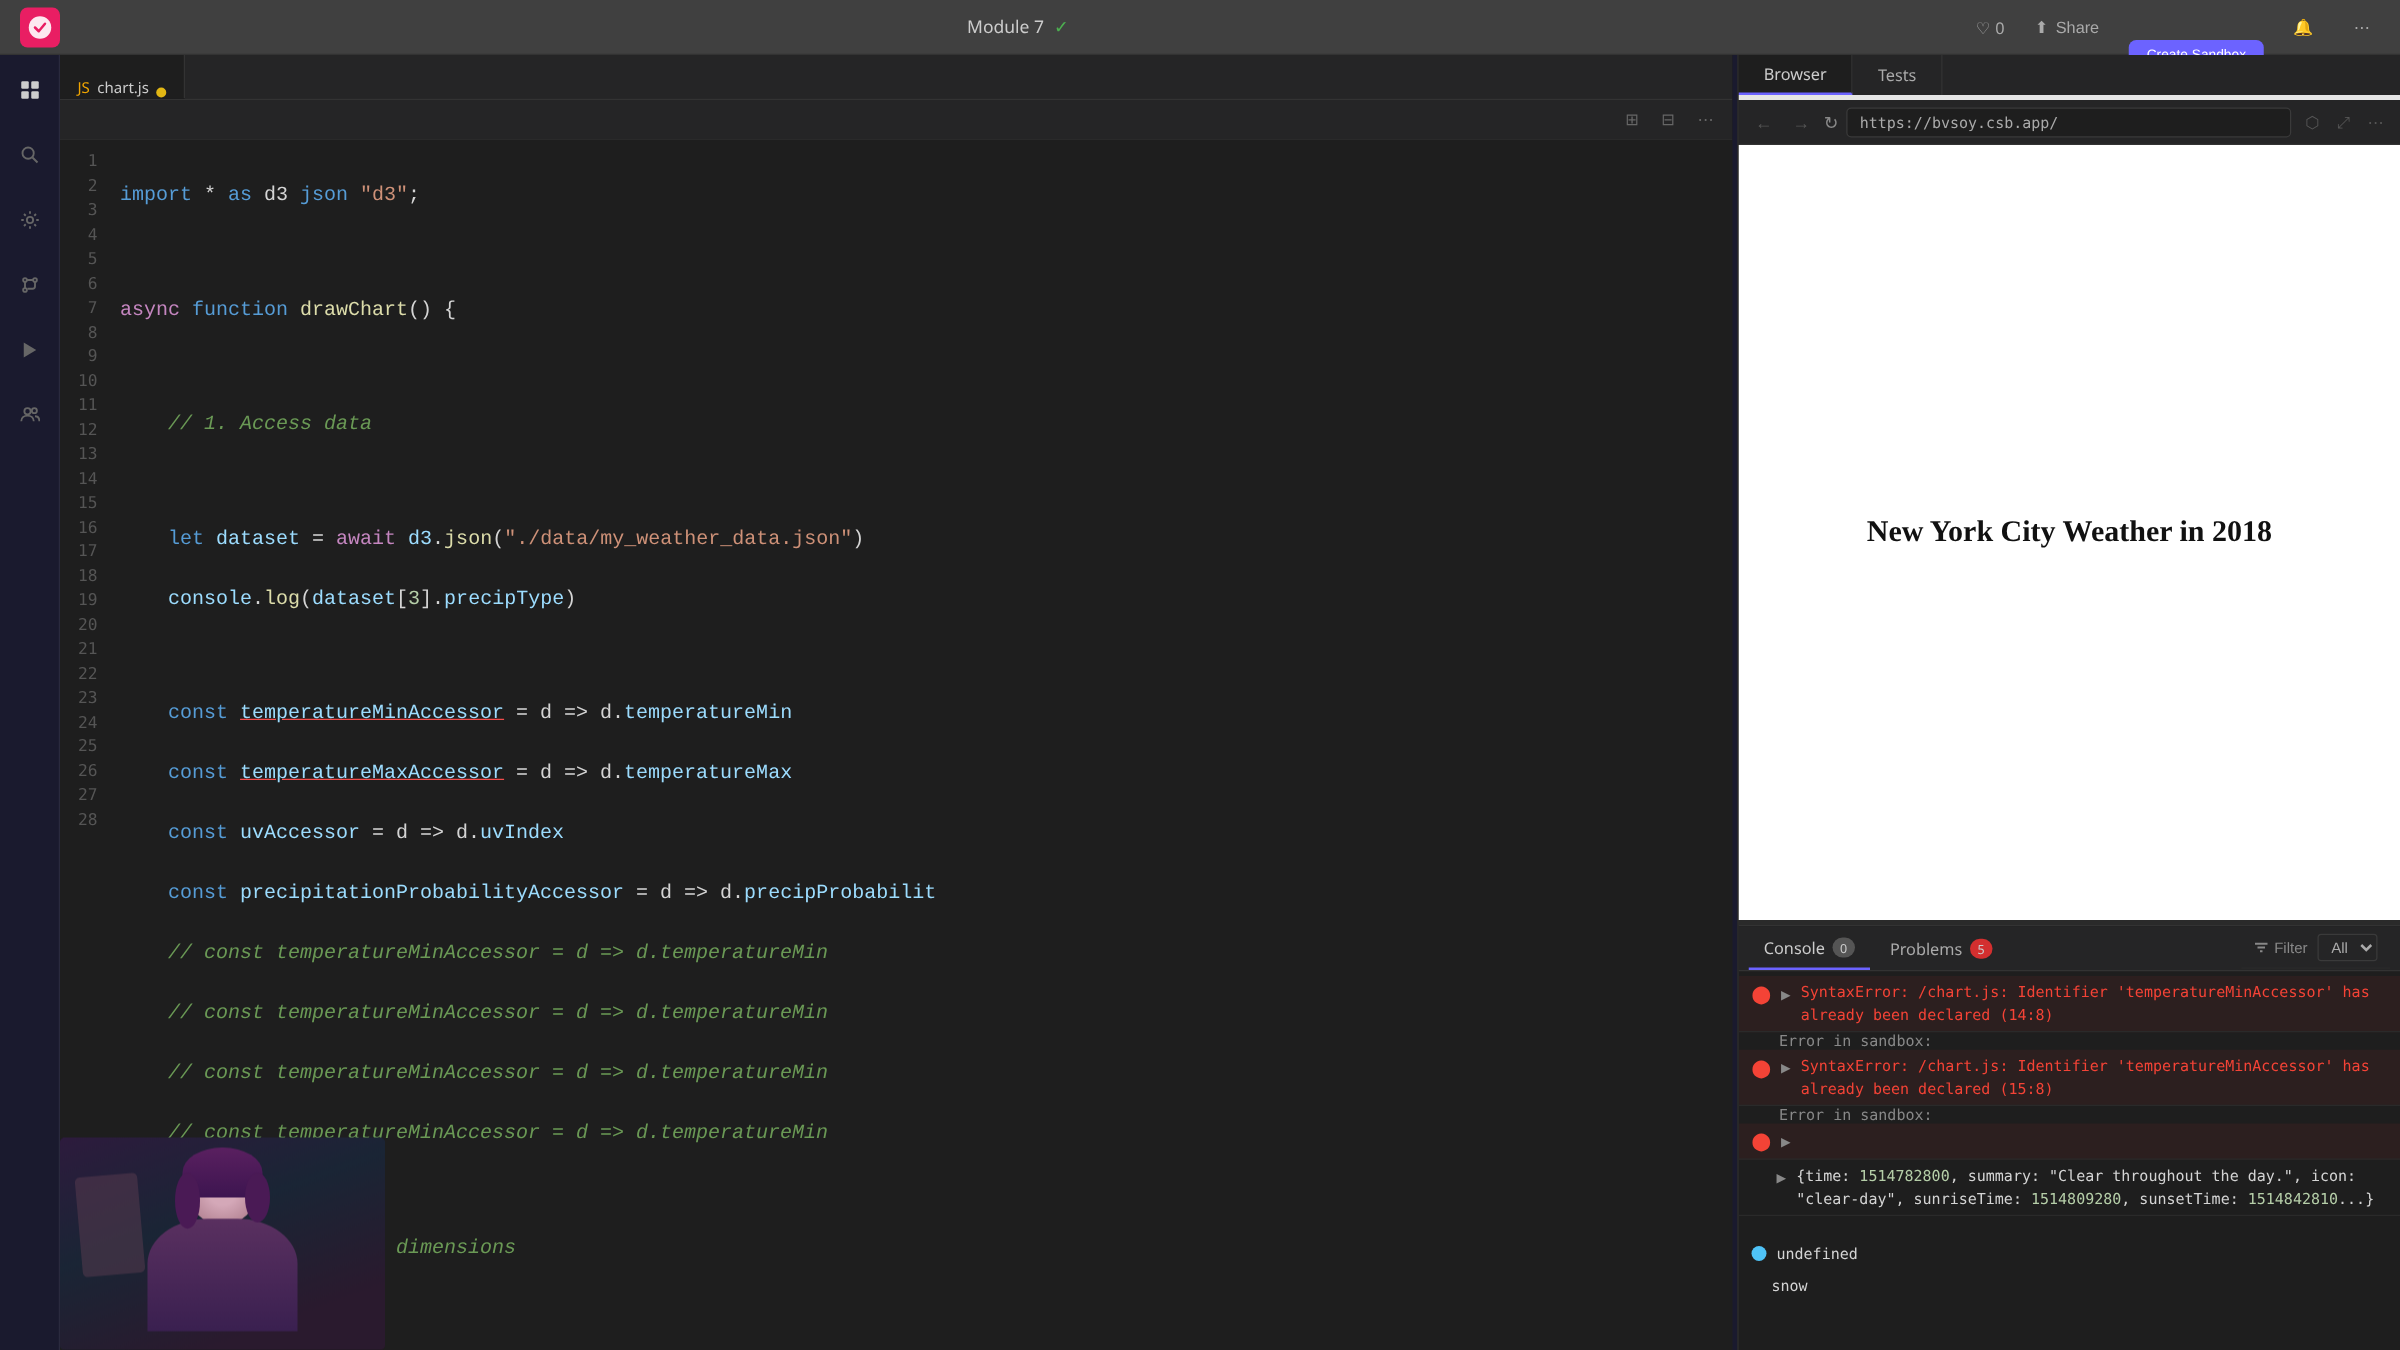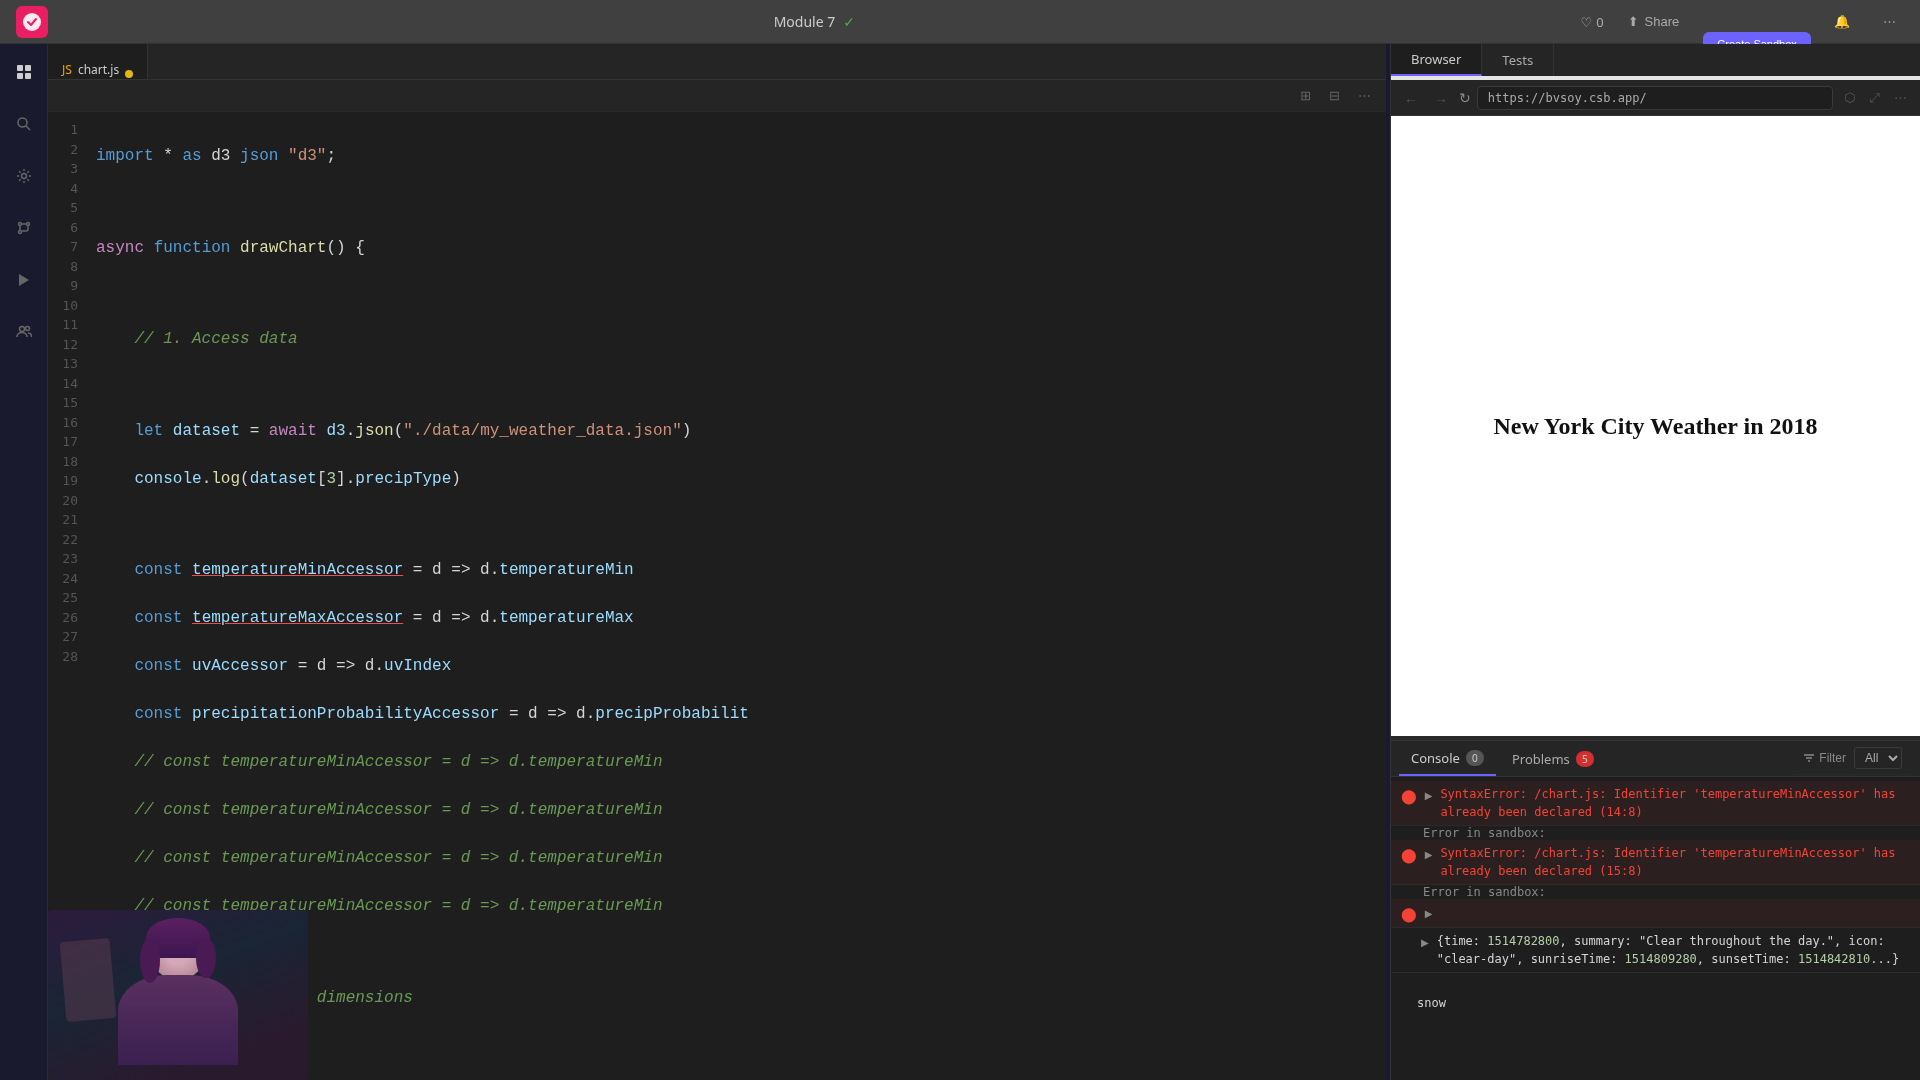--- a/index.html
+++ b/index.html
@@ -752,20 +752,24 @@
           <span class="expand-arrow">▶</span>
           <span class="console-text white">
             {<span class="blue">time</span>: <span style="color:#b5cea8">1514782800</span>, <span class="blue">summary</span>: <span class="orange">"Clear throughout the day."</span>, <span class="blue">icon</span>: <span class="orange">"clear-day"</span>, <span class="blue">sunriseTime</span>: <span style="color:#b5cea8">1514809280</span>, <span class="blue">sunsetTime</span>: <span style="color:#b5cea8">1514842810</span>...}
           </span>
         </div>
 
         <div style="padding: 2px 10px 2px 34px; font-size:11px; color:#888; font-family:monospace;">
           &nbsp;&nbsp;&nbsp;&nbsp;&nbsp;&nbsp;&nbsp;&nbsp;&nbsp;&nbsp;&nbsp;&nbsp;&nbsp;&nbsp;&nbsp;&nbsp;&nbsp;&nbsp;&nbsp;&nbsp;&nbsp;&nbsp;&nbsp;&nbsp;&nbsp;&nbsp;&nbsp;&nbsp;&nbsp;&nbsp;&nbsp;&nbsp;&nbsp;&nbsp;&nbsp;&nbsp;&nbsp;&nbsp;&nbsp;&nbsp;&nbsp;&nbsp;&nbsp;&nbsp;&nbsp;&nbsp;&nbsp;&nbsp;&nbsp;&nbsp;&nbsp;&nbsp;&nbsp;&nbsp;&nbsp;&nbsp;&nbsp;&nbsp;&nbsp;&nbsp;&nbsp;&nbsp;&nbsp;&nbsp;&nbsp;&nbsp;&nbsp;&nbsp;&nbsp;&nbsp;&nbsp;&nbsp;&nbsp;&nbsp;&nbsp;&nbsp;↖
         </div>
 
+        <div class="undefined-entry">
+          <div class="dot-icon blue-dot"></div>
+          <span class="console-text white">undefined</span>
+        </div>
 
         <div class="undefined-entry">
           <span class="console-text white" style="padding-left: 16px;">snow</span>
         </div>
       </div>
     </div>
   </div>
 </div>
 
 </body></html>

